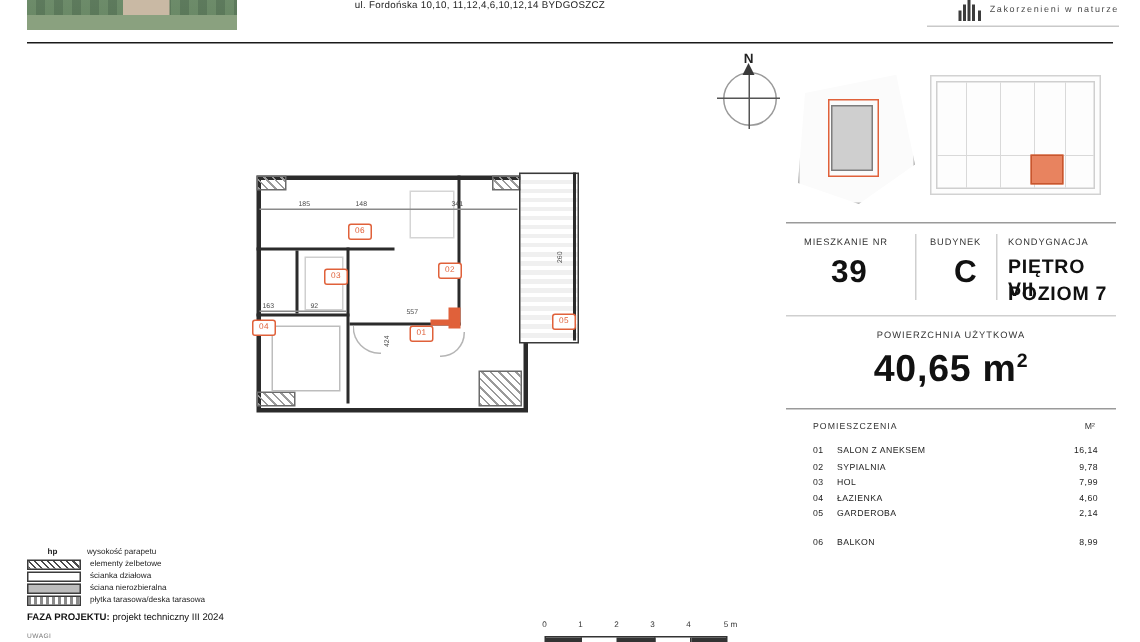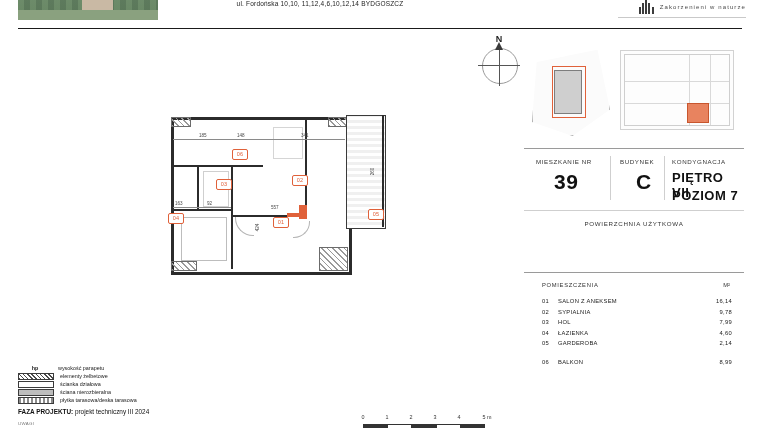--- a/index.html
+++ b/index.html
@@ -543,20 +543,23 @@
 
     <div class="vdivider" style="left:140px; top:126px; height:44px;"></div>
 
     <div class="info-head" style="left:148px; top:128px;">KONDYGNACJA</div>
     <div class="info-val small" style="left:148px; top:140px;">PIĘTRO VII</div>
     <div class="info-val small" style="left:148px; top:158px;">POZIOM 7</div>
 
     <div class="rule" style="top:180px;"></div>
 
     <div class="area-label">POWIERZCHNIA UŻYTKOWA</div>
+    <div class="area-value">
+      <span>40,65 m</span><sup>2</sup>
+    </div>
 
     <div class="rule dark" style="top:242px;"></div>
 
     <div class="rooms-head">POMIESZCZENIA</div>
     <div class="rooms-head-m2">M²</div>
 
     <div class="rooms">
       <div class="room-line">
         <span class="no">01</span>
         <span class="nm">SALON Z ANEKSEM</span>

